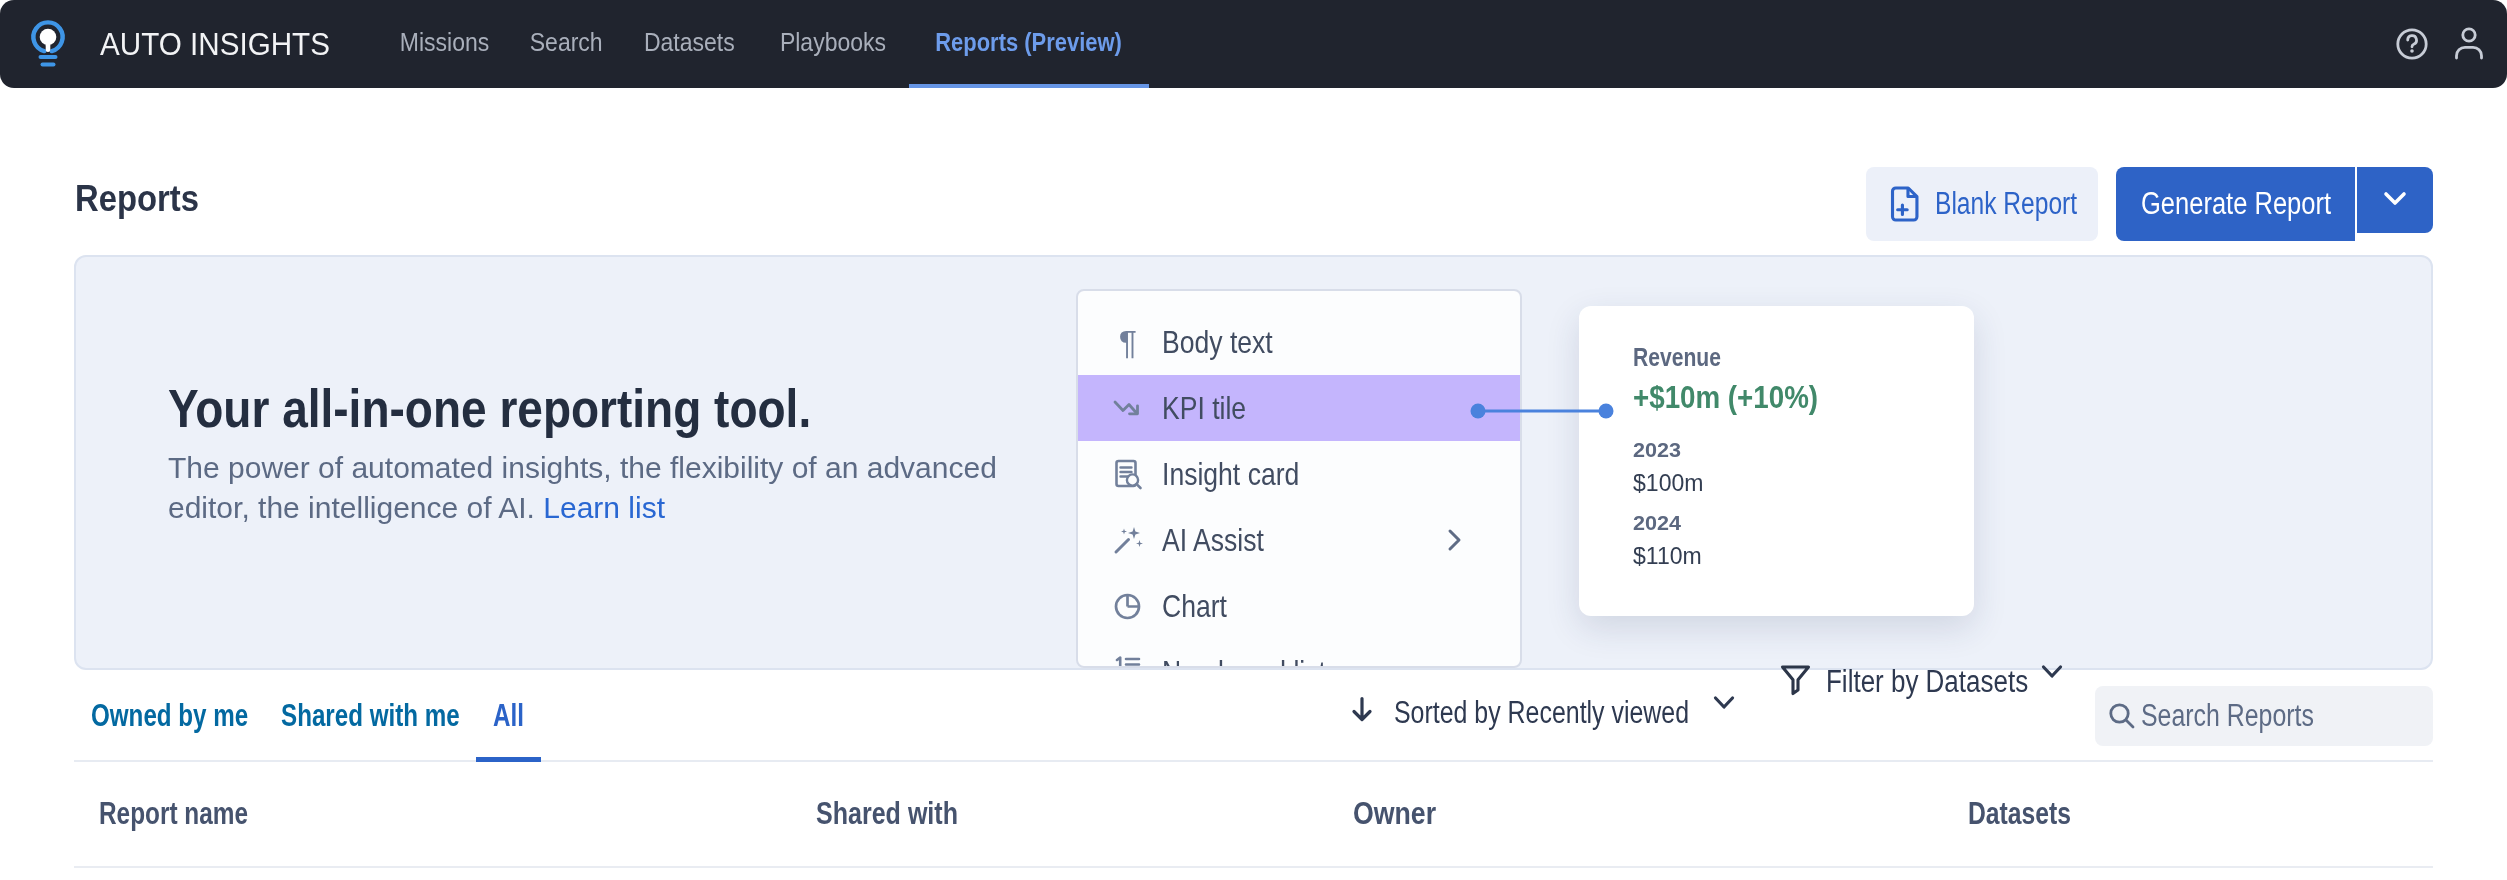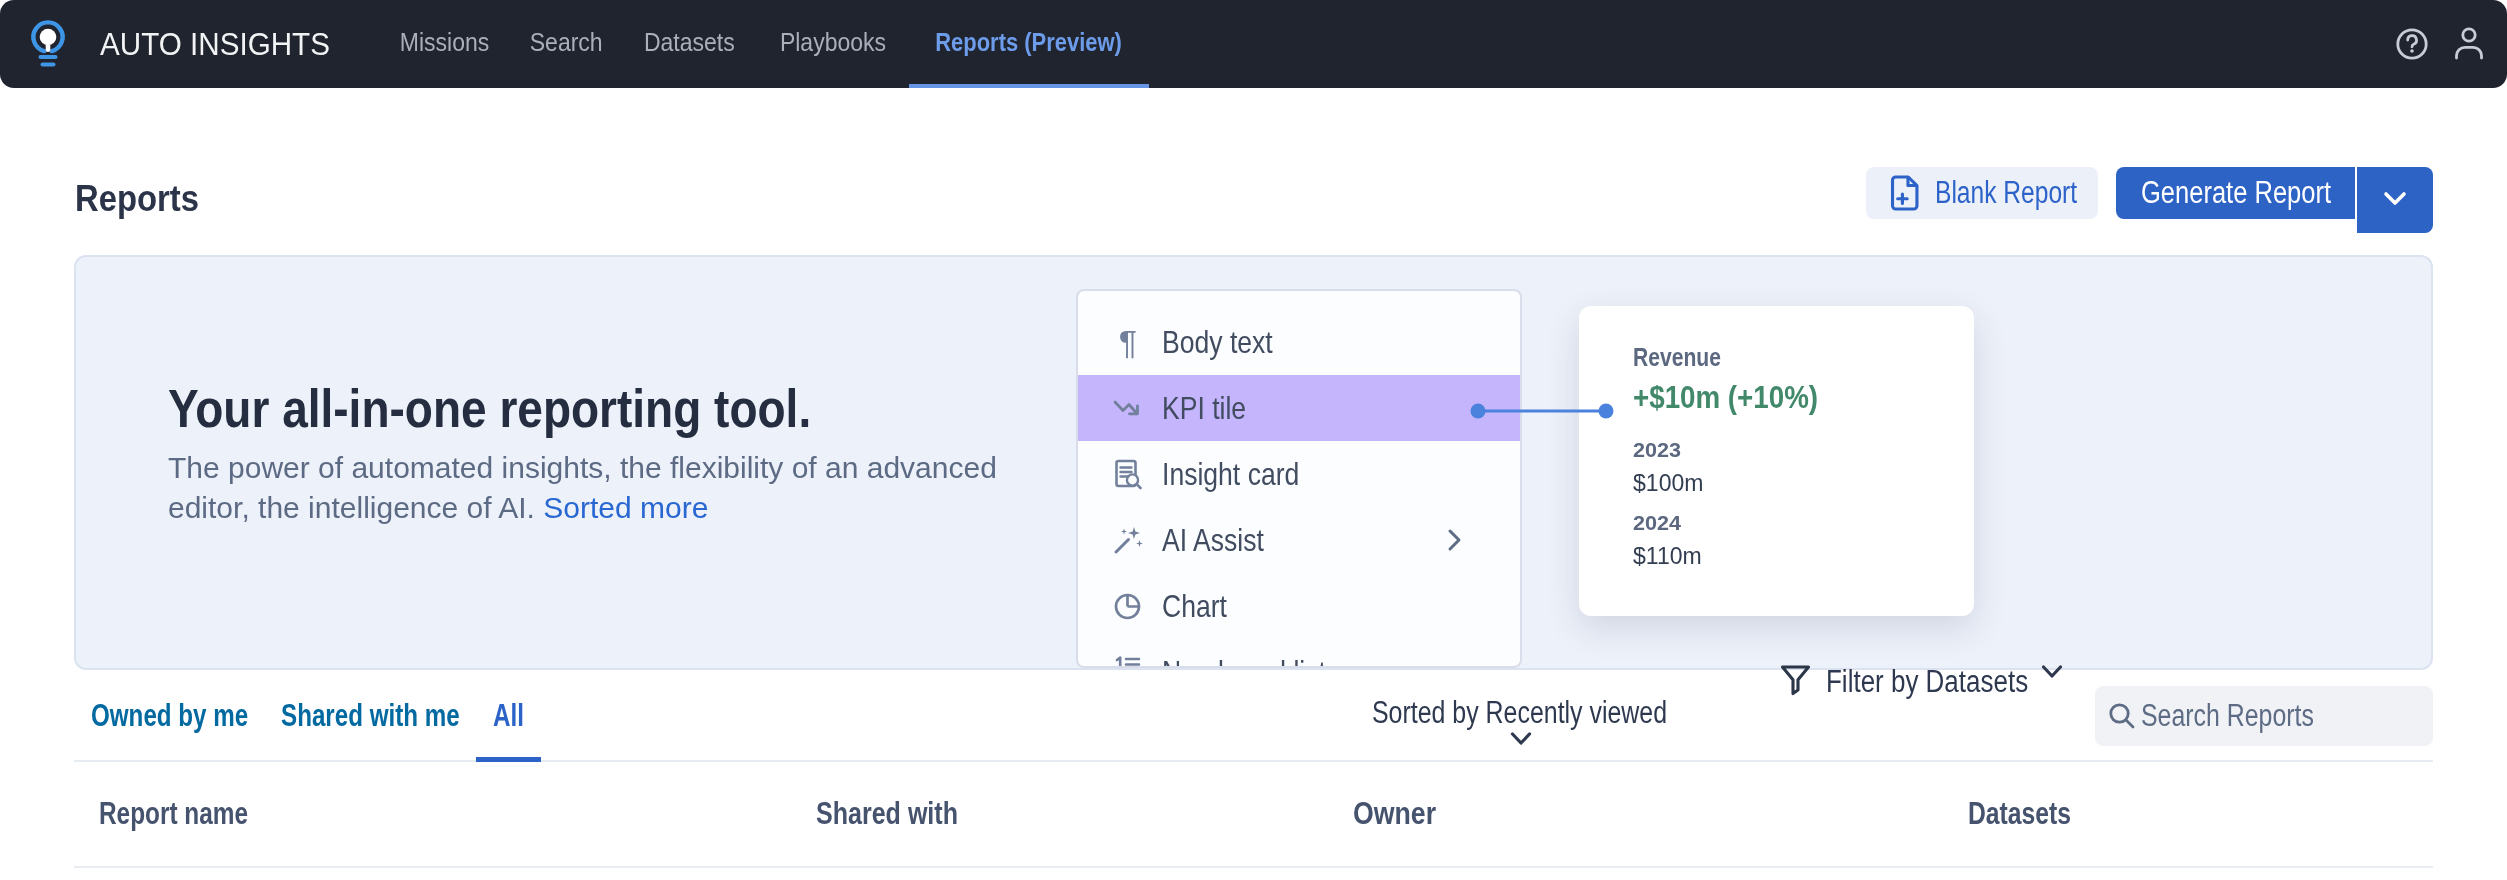--- a/index.html
+++ b/index.html
@@ -21,21 +21,21 @@
   .nav-item.active .sx { transform:scaleX(0.844) translateY(-2px); transform-origin:center; }
   .nav-item.active::after { content:""; position:absolute; left:0; bottom:0; width:100%; height:4px; background:#6695e5; }
   .nav-w1 { width:131px; } .nav-w2 { width:112px;justify-content:center; } .nav-w3 { width:135px; } .nav-w4 { width:152px; } .nav-w5 { width:240px; }
   .nav-right { position:absolute; right:16px; top:0; height:88px; display:flex; align-items:center; gap:13px; }
   .icon-btn { width:44px; height:44px; display:flex; align-items:center; justify-content:center; cursor:pointer; }
 
   
   .page-title { position:absolute; left:75px; top:178px; font-size:37px; font-weight:700;
     color:#2b3448; transform:scaleX(0.887); transform-origin:0 0; white-space:nowrap; }
   .actions { position:absolute; top:167px; right:74px; height:66px; display:flex; }
-  .btn { height:52px; border-radius:8px; display:flex; align-items:center; justify-content:center;
+  .btn { height:74px; border-radius:8px; display:flex; align-items:center; justify-content:center;
     font-size:31px; cursor:pointer; border:none; font-family:inherit; }
   .btn-blank { width:232px; background:#ecf0f9; color:#2d63c8; margin-right:18px; gap:12px; }
   .btn-blank .sx { width:142px; } .btn-blank .sx > span { display:inline-block; transform:scaleX(0.793); transform-origin:0 50%; white-space:nowrap; }
   .btn-split { display:flex; }
   .btn-generate { width:239px; background:#2e63c6; color:#ffffff; border-radius:8px 0 0 8px; }
   .btn-generate .sx { width:190px; } .btn-generate .sx > span { display:inline-block; transform:scaleX(0.823); transform-origin:0 50%; white-space:nowrap; }
   .btn-caret { width:78px; background:#2e63c6; border-radius:0 8px 8px 0; border-left:2px solid #ffffff;
     display:flex; align-items:center; justify-content:center; cursor:pointer; }
 
   
@@ -75,21 +75,21 @@
   
   .tabsline { position:absolute; left:74px; top:760px; width:2359px; height:2px; background:#e7ebf2; }
   .tabs { position:absolute; left:74px; top:690px; display:flex; }
   .tab { position:relative; height:72px; font-size:31px;
     font-weight:700; color:#0369a1; cursor:pointer; }
   .tab .sx { position:absolute; left:17px; top:8px; transform:scaleX(0.78); transform-origin:0 0; }
   .tab-w1 { width:190px; } .tab-w2 { width:212px; } .tab-w3 { width:65px; }
   .tab.active { color:#2b63c8; }
   .tab.active::after { content:""; position:absolute; left:0; bottom:0; width:100%; height:5px; background:#2b63c8; }
 
-  .sortgrp { position:absolute; left:1351px; top:695px; height:44px; display:flex; align-items:center; cursor:pointer;flex-direction:column; }
+  .sortgrp { position:absolute; left:1351px; top:695px; height:44px; display:flex; align-items:flex-start; cursor:pointer; }
   .sort-label { margin-left:21px; width:295px; font-size:31px; color:#2e3950; }
   .sort-label > span { display:inline-block; transform:scaleX(0.804); transform-origin:0 50%; white-space:nowrap; }
   .sm-chevron { margin-left:24px; display:flex; }
   .filtergrp { position:absolute; left:1780px; top:664px; height:44px; display:flex; align-items:flex-start; cursor:pointer; }
   .filter-label { margin-left:15px; width:202px; font-size:31px; color:#2e3950; }
   .filter-label > span { display:inline-block; transform:scaleX(0.838); transform-origin:0 50%; white-space:nowrap; }
   .filtergrp .sm-chevron { margin-left:13px; }
 
   .search { position:absolute; left:2095px; top:686px; width:338px; height:60px; background:#f0f2f6;
     border-radius:8px; display:flex; align-items:center; padding-left:12px; }
@@ -179,21 +179,21 @@
           <path d="M6 4 l9 9 9-9" fill="none" stroke="#ffffff" stroke-width="3.6" stroke-linecap="round" stroke-linejoin="round"></path>
         </svg>
       </div>
     </div>
   </div>
 
   <section class="hero"></section>
   <div class="hero-heading">Your all-in-one reporting tool.</div>
   <div class="hero-body">
     <span>The power of automated insights, the flexibility of an advanced editor, the intelligence of AI.</span>
-    <a class="hero-link">Sorted more</a>
+    <a class="hero-link">Learn list</a>
   </div>
 
   <div class="menu-card">
     <div class="menu-rows">
       <div class="menu-row">
         <span class="menu-icon">
             <span class="pilcrow">¶</span>
           </span>
         <span class="menu-label">Body text</span>
       </div>

